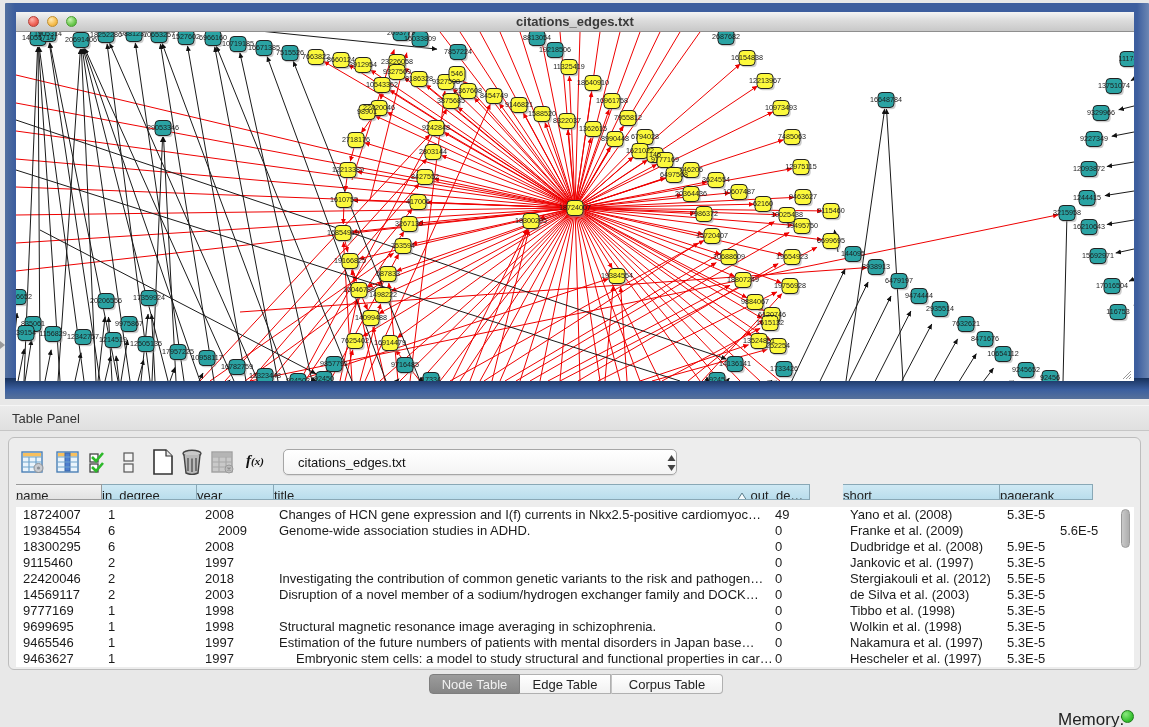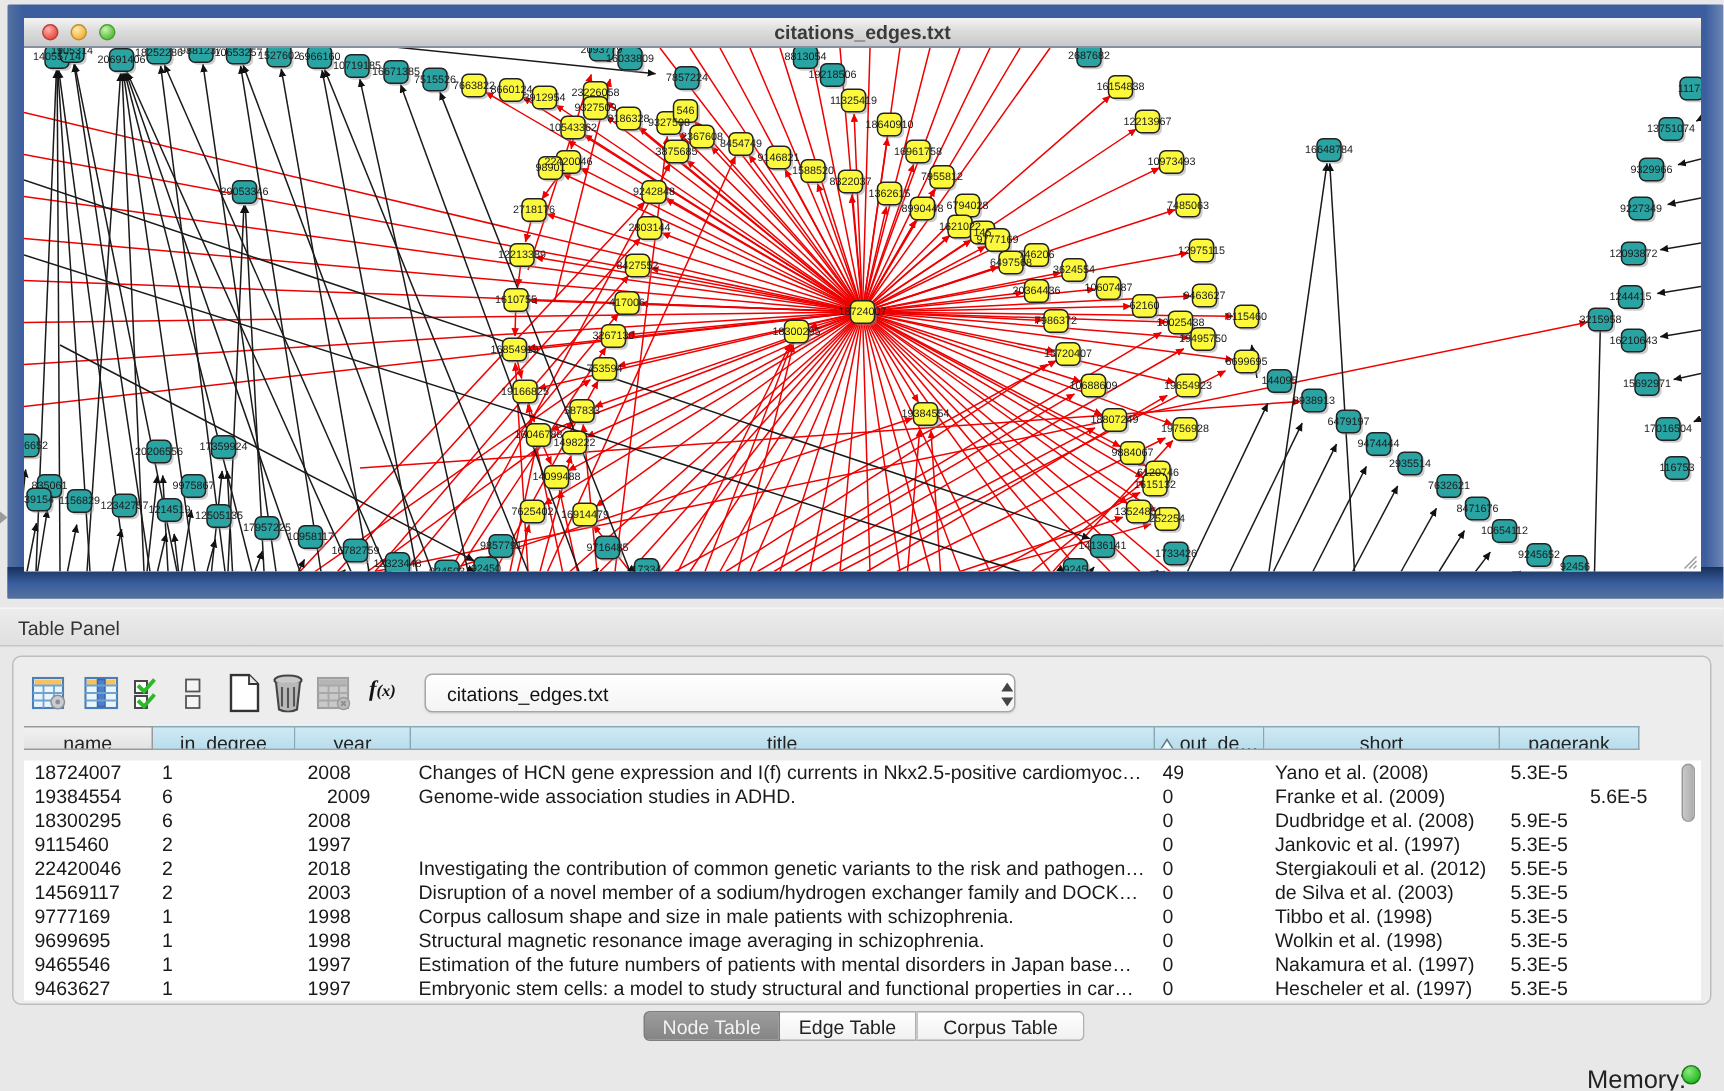--- a/index.html
+++ b/index.html
@@ -21,21 +21,21 @@
  border-bottom:1px solid #c6c6c6}
 #tphead .t{position:absolute;left:12px;top:5px;font-size:13px;color:#333}
 #panel{position:absolute;left:8px;top:437px;width:1133px;height:233px;
  background:#ededed;border:1px solid #bdbdbd;border-radius:6px}
 #dropdown{position:absolute;left:283px;top:449px;width:394px;height:26px;
  background:linear-gradient(#ffffff,#f4f4f4);border:1px solid #a6a6a6;border-radius:5px;
  box-shadow:0 1px 1px rgba(0,0,0,0.08)}
 #dropdown .txt{position:absolute;left:14px;top:5px;font-size:13px;color:#111}
 
 .hcell{position:absolute;top:484px;height:16px;background:linear-gradient(#cfe9f4,#b9ddec);
- border:1px solid #89a8b6;border-left:none;font-size:13px;color:#222;text-align:center;
+ border:1px solid #89a8b6;border-left:none;font-size:13px;color:#222;text-align:left;
  line-height:22px;overflow:hidden;white-space:nowrap}
 #rowsarea{position:absolute;left:16px;top:507px;width:1118px;height:160px;background:#fff}
 .row{position:absolute;left:0;top:0;width:1149px;height:16px;font-size:13px;color:#1a1a1a}
 .row span{position:absolute;top:0;white-space:nowrap;max-width:492px;overflow:hidden}
 
 .tab{position:absolute;top:674px;height:20px;font-size:13px;text-align:center;
  line-height:19px;color:#222;border:1px solid #b0b0b0}
 
 #sbthumb{position:absolute;left:1121px;top:509px;width:9px;height:39px;
  background:linear-gradient(90deg,#c9c9c9,#adadad);border:1px solid #9a9a9a;border-radius:5px}
@@ -767,21 +767,21 @@
 <svg class="abs" style="left:383px;top:5px" width="9" height="16" viewBox="0 0 9 16">
  <path d="M4.5,0 L8.5,6 H0.5 Z" fill="#444"></path>
         <path d="M4.5,16 L8.5,10 H0.5 Z" fill="#444"></path>
       </svg>
 </div>
 
 <div class="hcell" style="left:16px;width:86px;background:linear-gradient(#f2f2f2,#e2e2e2);border-color:#9a9a9a">name</div>
 <div class="hcell" style="left:102px;width:95px">in_degree</div>
 <div class="hcell" style="left:197px;width:77px">year</div>
 <div class="hcell" style="left:274px;width:496px">title</div>
-<div class="hcell" style="left:770px;width:73px"><svg width="10" height="9" viewBox="0 0 10 9" style="vertical-align:-1px">
+<div class="hcell" style="left:737px;width:73px"><svg width="10" height="9" viewBox="0 0 10 9" style="vertical-align:-1px">
         <path d="M5,1 L9.4,8 H0.6 Z" fill="#f6fbfd" stroke="#5c7c8a" stroke-width="1"></path>
       </svg> out_de…</div>
 <div class="hcell" style="left:843px;width:157px">short</div>
 <div class="hcell" style="left:1000px;width:93px">pagerank</div>
 <div id="rowsarea"></div>
 <div class="row" style="top:507px">
       <span style="left:23px">18724007</span>
       <span style="left:108px">1</span>
       <span style="left:205px">2008</span>
       <span style="left:279px">Changes of HCN gene expression and I(f) currents in Nkx2.5-positive cardiomyoc…</span>
@@ -829,21 +829,20 @@
       <span style="left:205px">2003</span>
       <span style="left:279px">Disruption of a novel member of a sodium/hydrogen exchanger family and DOCK…</span>
       <span style="left:775px">0</span>
       <span style="left:850px">de Silva et al. (2003)</span>
       <span style="left:1007px">5.3E-5</span>
     </div>
 <div class="row" style="top:603px">
       <span style="left:23px">9777169</span>
       <span style="left:108px">1</span>
       <span style="left:205px">1998</span>
-      <span style="left:279px">Corpus callosum shape and size in male patients with schizophrenia.</span>
       <span style="left:775px">0</span>
       <span style="left:850px">Tibbo et al. (1998)</span>
       <span style="left:1007px">5.3E-5</span>
     </div>
 <div class="row" style="top:619px">
       <span style="left:23px">9699695</span>
       <span style="left:108px">1</span>
       <span style="left:205px">1998</span>
       <span style="left:279px">Structural magnetic resonance image averaging in schizophrenia.</span>
       <span style="left:775px">0</span>
@@ -856,21 +855,21 @@
       <span style="left:205px">1997</span>
       <span style="left:279px">Estimation of the future numbers of patients with mental disorders in Japan base…</span>
       <span style="left:775px">0</span>
       <span style="left:850px">Nakamura et al. (1997)</span>
       <span style="left:1007px">5.3E-5</span>
     </div>
 <div class="row" style="top:651px">
       <span style="left:23px">9463627</span>
       <span style="left:108px">1</span>
       <span style="left:205px">1997</span>
-      <span style="left:279px">Embryonic stem cells: a model to study structural and functional properties in car…</span>
+      <span style="left:296px">Embryonic stem cells: a model to study structural and functional properties in car…</span>
       <span style="left:775px">0</span>
       <span style="left:850px">Hescheler et al. (1997)</span>
       <span style="left:1007px">5.3E-5</span>
     </div>
 <div id="sbthumb"></div>
 
 <div class="tab" style="left:429px;width:91px;border-radius:4px 0 0 4px;
  background:linear-gradient(#9c9c9c,#858585);color:#f2f2f2;border-color:#7e7e7e">Node Table</div>
 <div class="tab" style="left:520px;width:91px;border-left:none;
  background:linear-gradient(#ffffff,#f1f1f1)">Edge Table</div>

